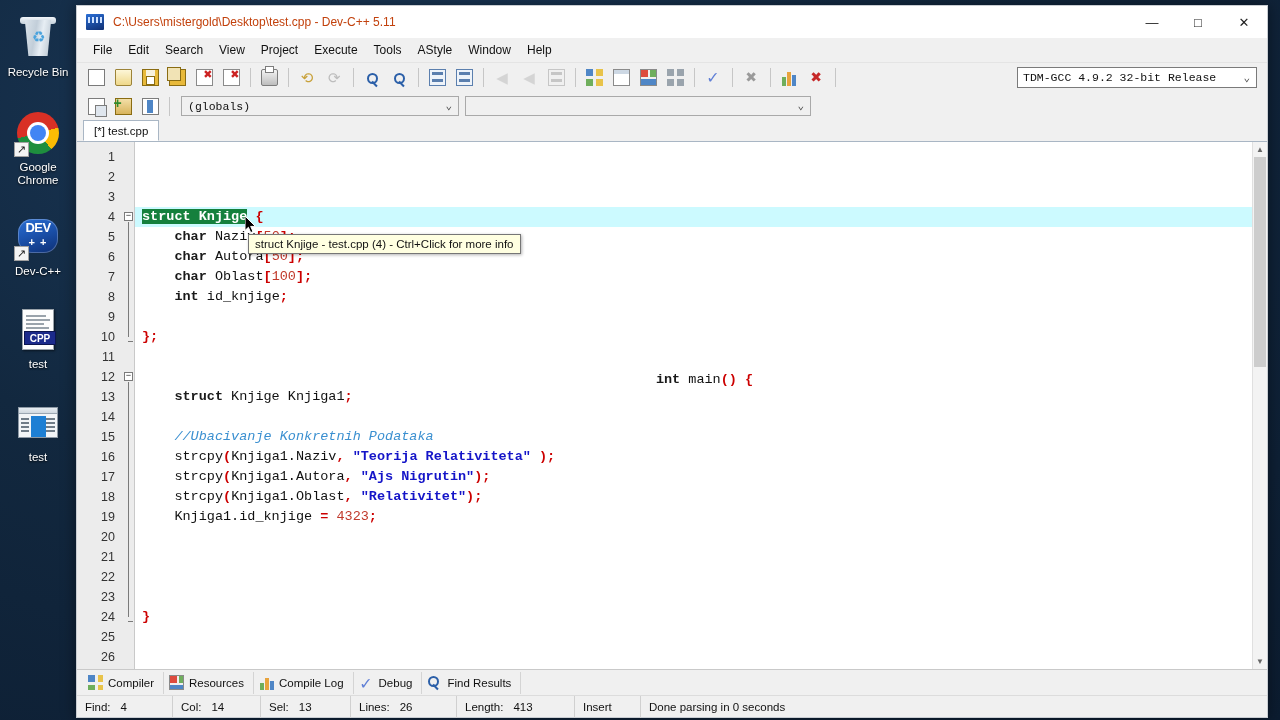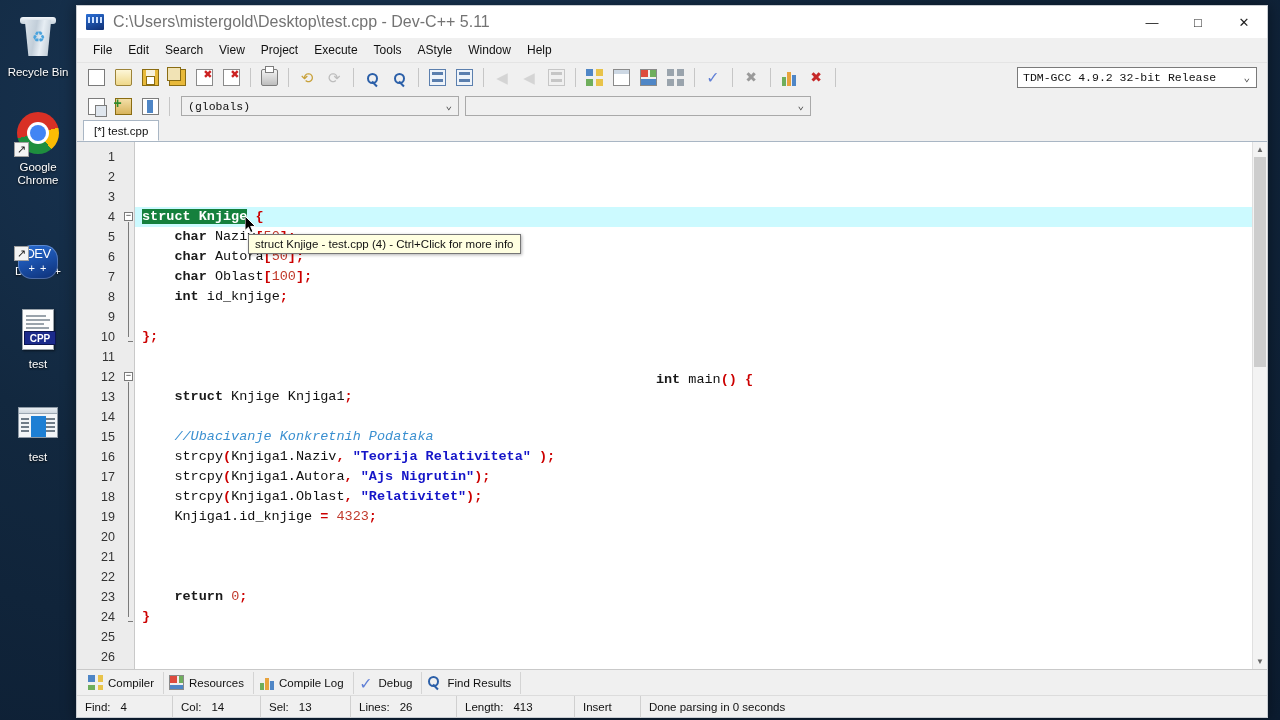--- a/index.html
+++ b/index.html
@@ -42,24 +42,23 @@
     background:conic-gradient(from -35deg,#d93025 0deg 110deg,#fbbc04 110deg 175deg,#1e8e3e 175deg 290deg,#d93025 290deg 360deg); }
   .chrome-i{ position:absolute; left:13px; top:13px; width:22px; height:22px; border-radius:50%;
     background:#fff; }
   .chrome-c{ position:absolute; left:16px; top:16px; width:16px; height:16px; border-radius:50%;
     background:#4285f4; }
 
   
   .dev-tile{
     position:absolute; left:4px; top:6px; width:40px; height:34px; border-radius:14px;
     background:linear-gradient(160deg,#2a6fd6 0%,#1a4fa8 50%,#0d2f75 100%);
-    color:#fff; font-family:"Liberation Sans",sans-serif; font-weight:normal;
+    color:#fff; font-family:"Liberation Sans",sans-serif; font-weight:bold;
     font-size:13px; letter-spacing:-.5px; text-align:center; line-height:15px; padding-top:1px;
     box-shadow:inset 0 0 0 1px rgba(255,255,255,.25);
-    margin-top:26px;
   }
   .dev-plus{ font-size:11px; letter-spacing:1px; }
 
   
   .doc-page{ position:absolute; left:8px; top:3px; width:32px; height:41px; background:#fdfdfd;
     border:1px solid #9aa3ab; box-shadow:1px 1px 2px rgba(0,0,0,.5); }
   .doc-line{ position:absolute; left:3px; height:1.5px; background:#9aa3ab; }
   .cpp-badge{ position:absolute; left:10px; top:25px; width:32px; height:14px; background:#1b2a8b;
     color:#fff; font-size:10px; font-weight:bold; text-align:center; line-height:14px;
     border:1px solid #0c1550; }
@@ -84,21 +83,21 @@
     display:flex; flex-direction:column;
     box-shadow:0 0 14px rgba(0,0,0,.45);
   }
 
   
   #titlebar{ height:32px; background:#fff; display:flex; align-items:center; flex:0 0 32px; }
   #title-icon{ width:18px; height:16px; margin:0 9px 0 9px; flex:0 0 18px;
     background:linear-gradient(160deg,#2a6fd6,#102f73); position:relative; border-radius:1px; }
   #title-icon::after{ content:""; position:absolute; left:2px; top:3px; right:2px; height:6px;
     background:repeating-linear-gradient(90deg,#cfe2ff 0 2px, transparent 2px 4px); }
-  #title-text{ font-size:16px; color:#737373; white-space:nowrap; }
+  #title-text{ font-size:12px; color:#c2410c; white-space:nowrap; }
   .winbtn{ width:46px; height:32px; display:flex; align-items:center; justify-content:center;
     font-size:13px; color:#222; }
   #titlebar-spacer{ flex:1 1 auto; }
 
   
   #menubar{ height:24px; background:#f0f0f0; display:flex; align-items:center;
     padding-left:8px; flex:0 0 24px; }
   .menu-item{ font-size:12px; color:#111; padding:3px 8px;text-align:right; }
 
   
@@ -508,21 +507,20 @@
         <div class="codeline" style="top: 245px;"><span class="kw">    struct</span><span> Knjige Knjiga1</span><span class="punct">;</span></div>
         <div class="codeline" style="top: 265px;"></div>
         <div class="codeline" style="top: 285px;"><span class="cmt">    //Ubacivanje Konkretnih Podataka</span></div>
         <div class="codeline" style="top: 305px;"><span>    strcpy</span><span class="punct">(</span><span>Knjiga1.Naziv</span><span class="punct">,</span><span> </span><span class="str">"Teorija Relativiteta"</span><span> </span><span class="punct">);</span></div>
         <div class="codeline" style="top: 325px;"><span>    strcpy</span><span class="punct">(</span><span>Knjiga1.Autora</span><span class="punct">,</span><span> </span><span class="str">"Ajs Nigrutin"</span><span class="punct">);</span></div>
         <div class="codeline" style="top: 345px;"><span>    strcpy</span><span class="punct">(</span><span>Knjiga1.Oblast</span><span class="punct">,</span><span> </span><span class="str">"Relativitet"</span><span class="punct">);</span></div>
         <div class="codeline" style="top: 365px;"><span>    Knjiga1.id_knjige </span><span class="punct">=</span><span> </span><span class="num">4323</span><span class="punct">;</span></div>
         <div class="codeline" style="top: 385px;"></div>
         <div class="codeline" style="top: 405px;"></div>
         <div class="codeline" style="top: 425px;"></div>
-        <div class="codeline" style="top: 445px;"><span class="kw">    return</span><span> </span><span class="num">0</span><span class="punct">;</span></div>
         <div class="codeline" style="top: 465px;"><span class="punct">}</span></div>
         <div class="codeline" style="top: 485px;"></div>
         <div class="codeline" style="top: 505px;"></div>
       </div>
     <div id="vscroll">
       <div class="arrow" style="top:0">▲</div>
       <div class="thumb" style="top:15px"></div>
       <div class="arrow" style="bottom:0">▼</div>
     </div>
   </div>

